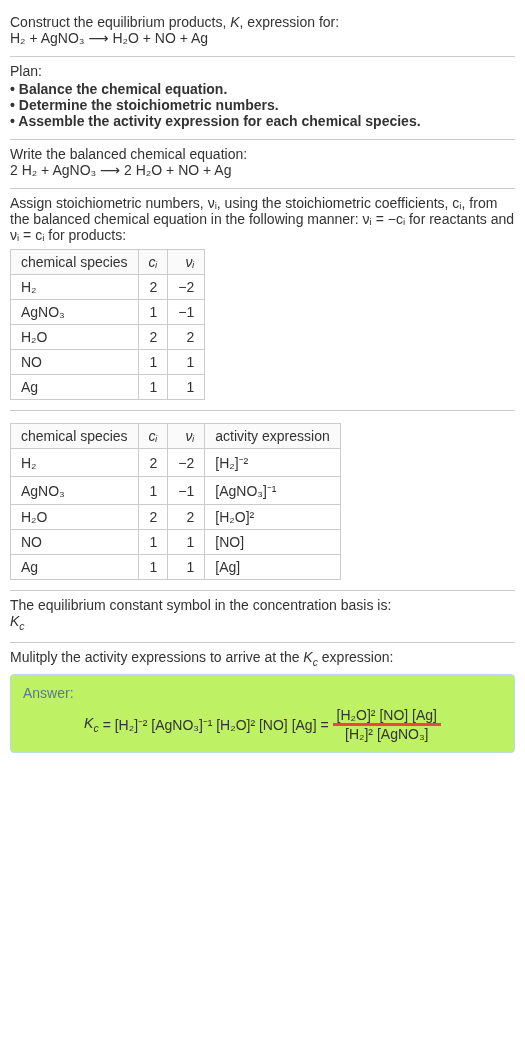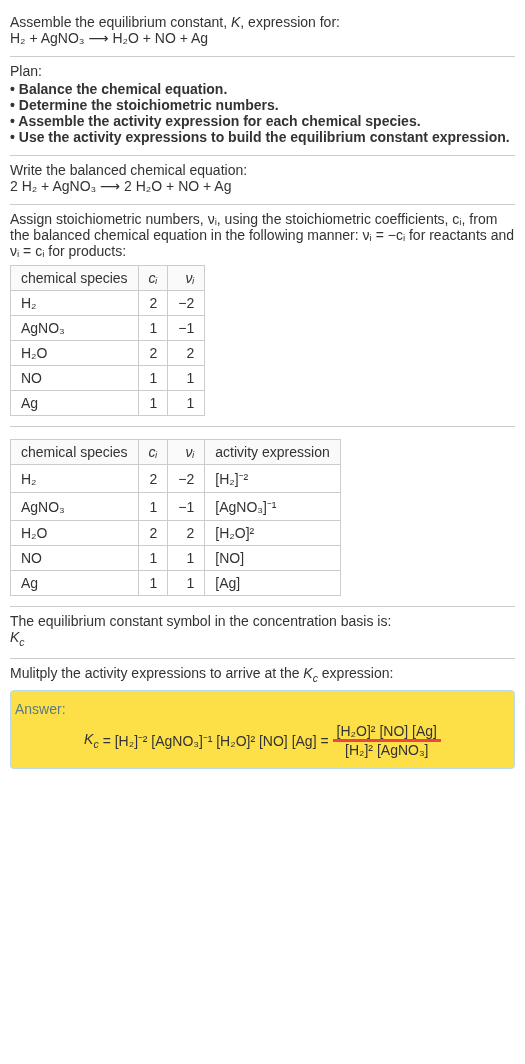--- a/index.html
+++ b/index.html
@@ -37,24 +37,24 @@
     font-size: 14px;
     margin-top: 12px;
   }
   table.data th {
     background: #fafafa;
   }
   table.data td.center, table.data th.center {
     text-align: right;
   }
   .answer-box {
-    background: #fde047;
+    background: #bef264;
     border: 1px solid #b9d9ee;
     border-radius: 4px;
-    padding: 10px 4px;
+    padding: 10px 12px;
     margin-top: 6px;
   }
   .answer-label {
     color: #5a7a8a;
     font-size: 14px;
     margin-bottom: 6px;
   }
   .frac {
     display: inline-block;
     vertical-align: middle;
@@ -84,33 +84,32 @@
   }
   ul.plan li::before {
     content: "• ";
   }
 </style>
 </head>
 <body>
 
 <div class="section">
   <div>
-    <span>Assemble the equilibrium constant, </span><span class="italic">K</span><span>, expression for:</span>
+    <span>Construct the equilibrium products, </span><span class="italic">K</span><span>, expression for:</span>
   </div>
   <div class="formula">H₂ + AgNO₃  ⟶  H₂O + NO + Ag</div>
 </div>
 <hr class="sep">
 
 <div class="section">
   <div>Plan:</div>
   <ul class="plan">
     <li>Balance the chemical equation.</li>
     <li>Determine the stoichiometric numbers.</li>
     <li>Assemble the activity expression for each chemical species.</li>
-    <li>Use the activity expressions to build the equilibrium constant expression.</li>
   </ul>
 </div>
 <hr class="sep">
 
 <div class="section">
   <div>Write the balanced chemical equation:</div>
   <div class="formula">2 H₂ + AgNO₃  ⟶  2 H₂O + NO + Ag</div>
 </div>
 <hr class="sep">
 

